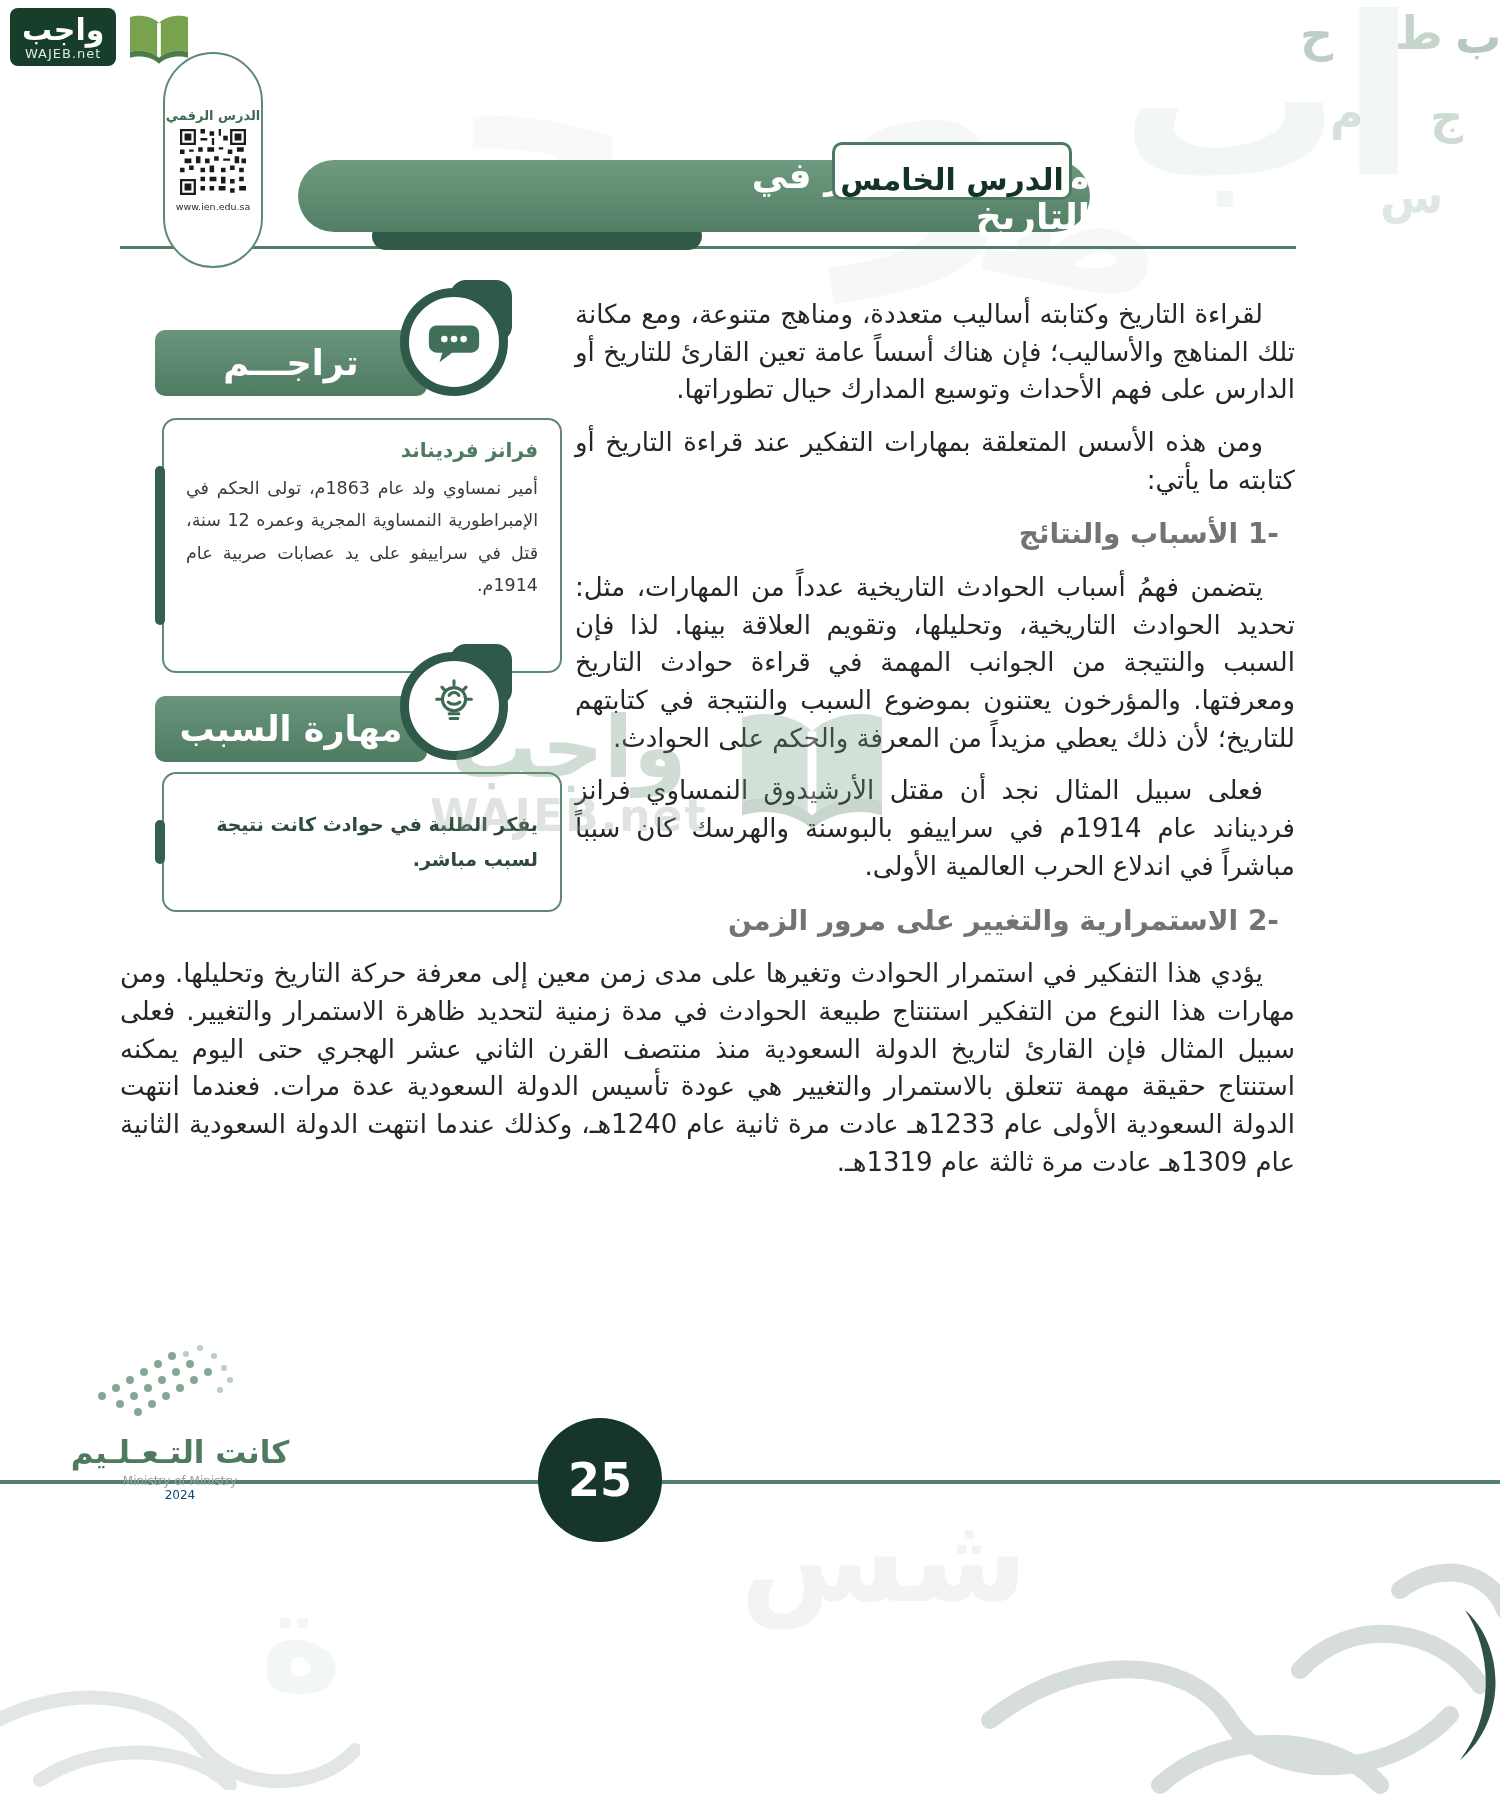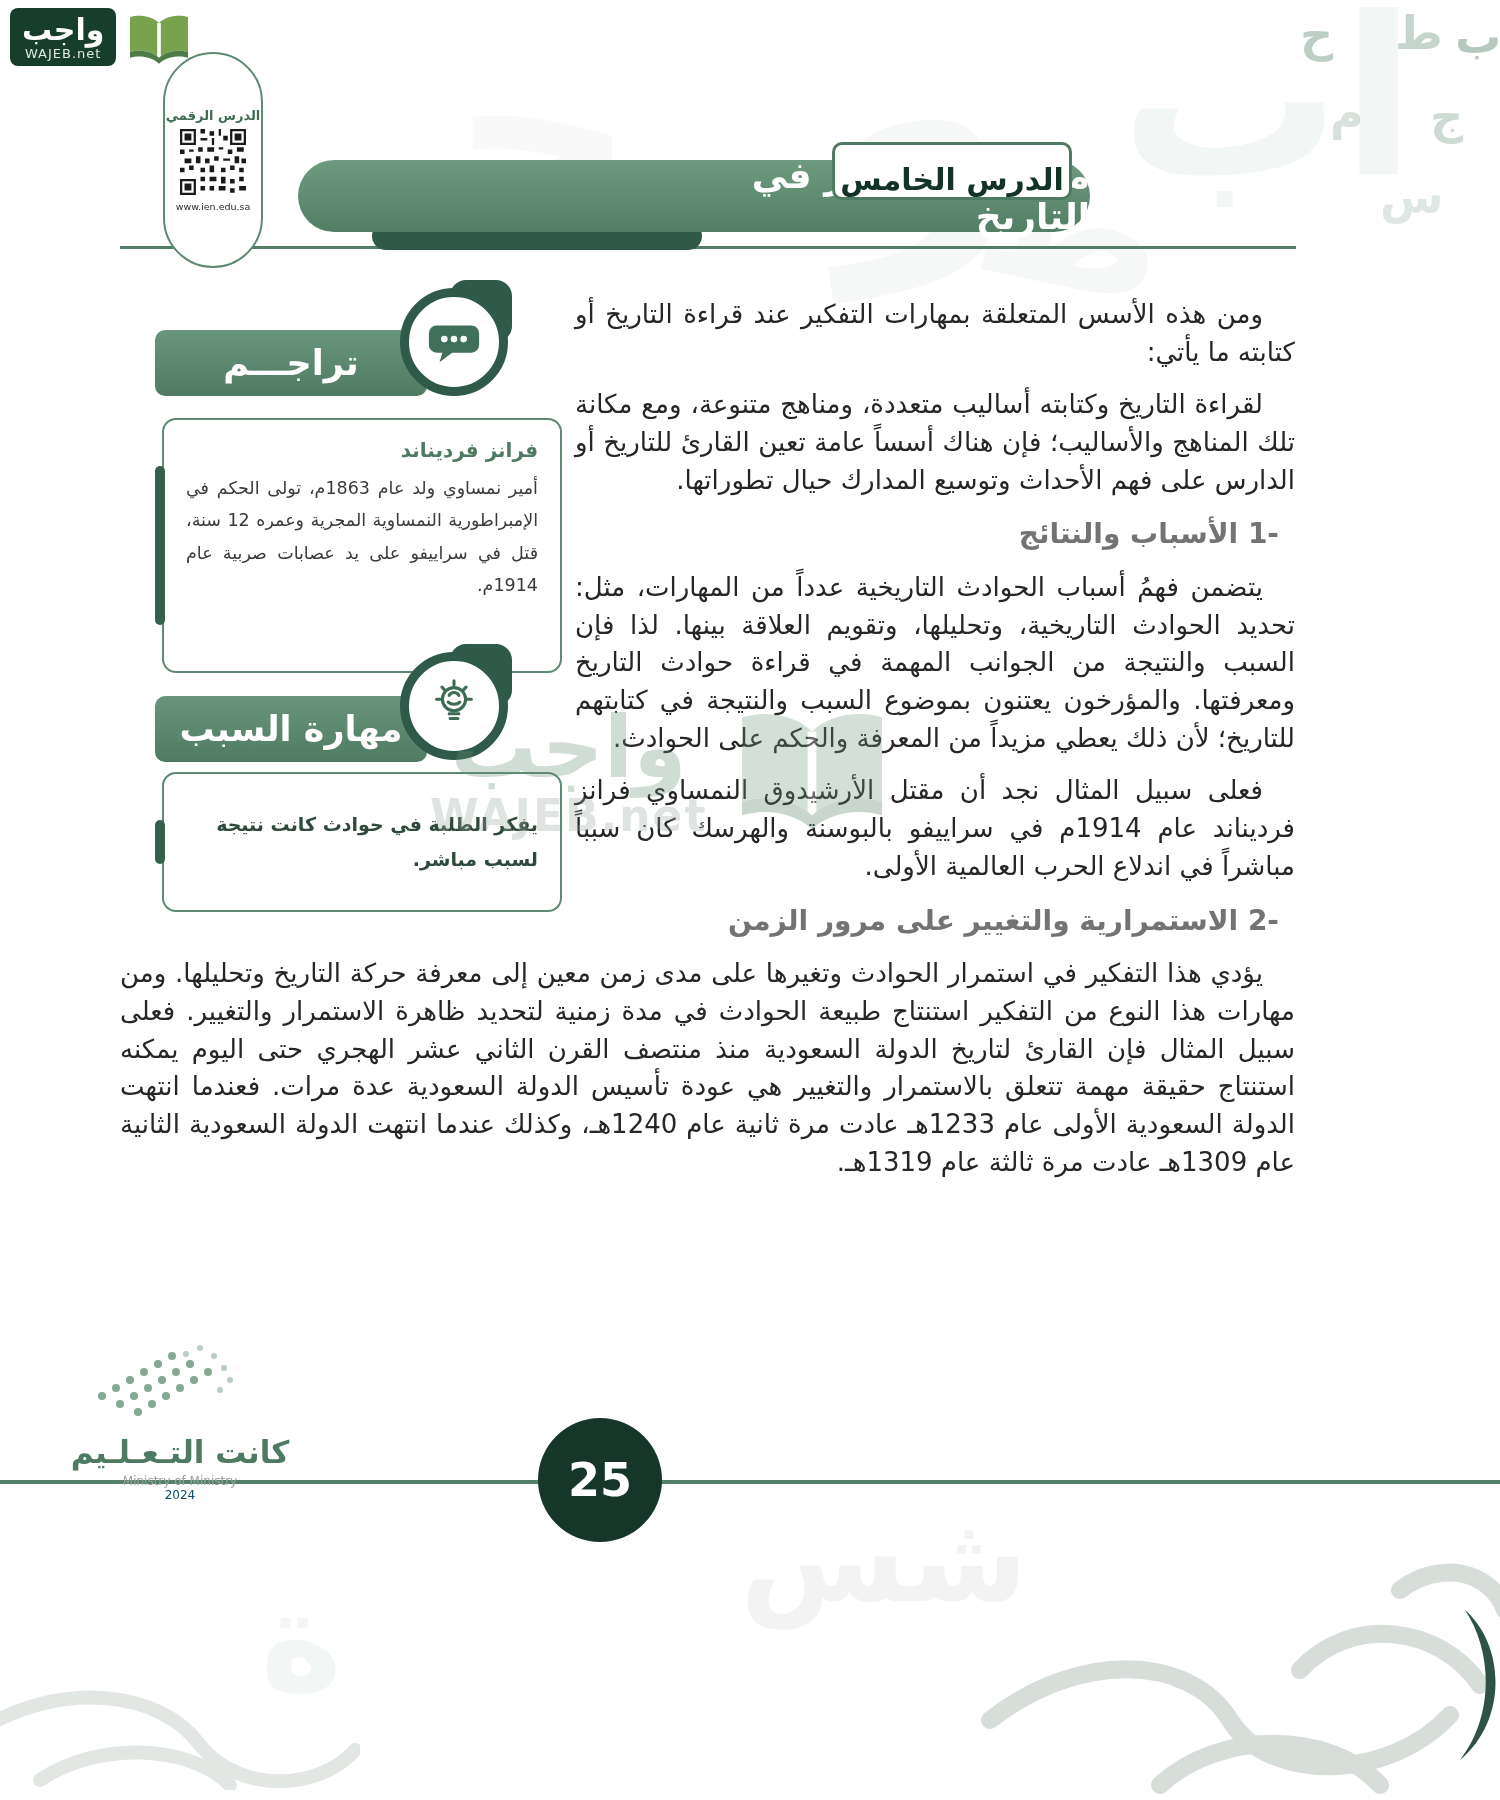--- a/index.html
+++ b/index.html
@@ -207,22 +207,22 @@
         </g>
       </svg>
     </span>
   </div>
   <div class="side-box box2">
     <div class="box-text">يفكر الطلبة في حوادث كانت نتيجة لسبب مباشر.</div>
   </div>
 
   <div class="main">
     <div class="spacer"></div>
+    <p>لقراءة التاريخ وكتابته أساليب متعددة، ومناهج متنوعة، ومع مكانة تلك المناهج والأساليب؛ فإن هناك أسساً عامة تعين القارئ للتاريخ أو الدارس على فهم الأحداث وتوسيع المدارك حيال تطوراتها.</p>
     <p>ومن هذه الأسس المتعلقة بمهارات التفكير عند قراءة التاريخ أو كتابته ما يأتي:</p>
-    <p>لقراءة التاريخ وكتابته أساليب متعددة، ومناهج متنوعة، ومع مكانة تلك المناهج والأساليب؛ فإن هناك أسساً عامة تعين القارئ للتاريخ أو الدارس على فهم الأحداث وتوسيع المدارك حيال تطوراتها.</p>
     <h3><span class="num">1-</span> <span>الأسباب والنتائج</span></h3>
     <p>يتضمن فهمُ أسباب الحوادث التاريخية عدداً من المهارات، مثل: تحديد الحوادث التاريخية، وتحليلها، وتقويم العلاقة بينها. لذا فإن السبب والنتيجة من الجوانب المهمة في قراءة حوادث التاريخ ومعرفتها. والمؤرخون يعتنون بموضوع السبب والنتيجة في كتابتهم للتاريخ؛ لأن ذلك يعطي مزيداً من المعرفة والحكم على الحوادث.</p>
     <p>فعلى سبيل المثال نجد أن مقتل الأرشيدوق النمساوي فرانز فرديناند عام 1914م في سراييفو بالبوسنة والهرسك كان سبباً مباشراً في اندلاع الحرب العالمية الأولى.</p>
     <h3><span class="num">2-</span> <span>الاستمرارية والتغيير على مرور الزمن</span></h3>
     <p>يؤدي هذا التفكير في استمرار الحوادث وتغيرها على مدى زمن معين إلى معرفة حركة التاريخ وتحليلها. ومن مهارات هذا النوع من التفكير استنتاج طبيعة الحوادث في مدة زمنية لتحديد ظاهرة الاستمرار والتغيير. فعلى سبيل المثال فإن القارئ لتاريخ الدولة السعودية منذ منتصف القرن الثاني عشر الهجري حتى اليوم يمكنه استنتاج حقيقة مهمة تتعلق بالاستمرار والتغيير هي عودة تأسيس الدولة السعودية عدة مرات. فعندما انتهت الدولة السعودية الأولى عام 1233هـ عادت مرة ثانية عام 1240هـ، وكذلك عندما انتهت الدولة السعودية الثانية عام 1309هـ عادت مرة ثالثة عام 1319هـ.</p>
   </div>
 
   <div class="watermark">
     <span>
       <svg width="180" height="140" viewBox="0 0 100 80">

